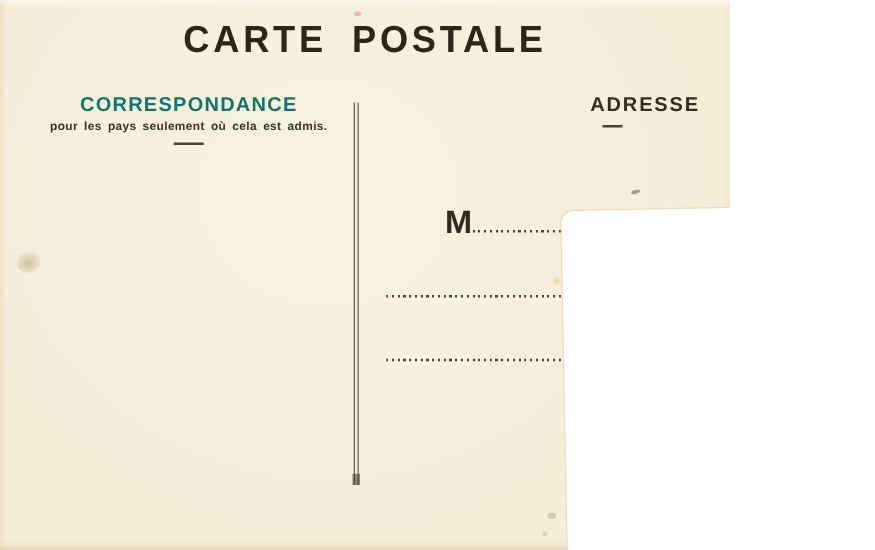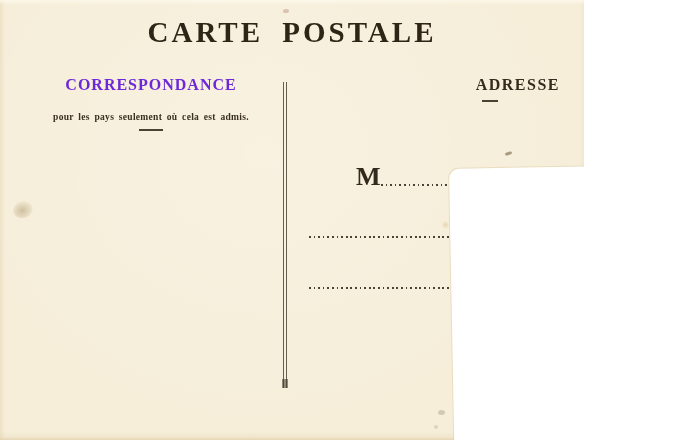--- a/index.html
+++ b/index.html
@@ -1,21 +1,21 @@
 <!DOCTYPE html>
 <html><head>
 <meta charset="utf-8">
 <style>
   html,body{margin:0;padding:0;background:#ffffff;}
   .postcard{
     position:relative;
     width:584px;height:440px;
     background:#f6eed9;
     overflow:hidden;
-    font-family:Liberation Serif, serif;
+    font-family:Liberation Sans, sans-serif;
     color:#352b1e;
   }
   
   .paper-shade{
     position:absolute;inset:0;pointer-events:none;
     background:
       radial-gradient(ellipse at 45% 35%, rgba(255,255,255,0.22), rgba(255,255,255,0) 70%),
       linear-gradient(to bottom, rgba(253,248,234,0.9) 0px, rgba(253,248,234,0) 5px),
       linear-gradient(to top, rgba(226,209,172,0.85) 0px, rgba(226,209,172,0.25) 3px, rgba(226,209,172,0) 9px),
       linear-gradient(to right, rgba(233,220,188,0.7) 0px, rgba(233,220,188,0) 5px),
@@ -29,24 +29,24 @@
     letter-spacing:3px;word-spacing:9px;
     color:#2f2517;
     transform:scaleY(1.04);
   }
 
   .corr-block{
     position:absolute;left:36px;top:76px;width:230px;
     text-align:center;
   }
   .corr-heading{
-    font-size:16px;font-weight:700;letter-spacing:1px;color:#6d28d9;
+    font-size:16px;font-weight:700;letter-spacing:1px;color:#0f766e;
   }
   .corr-note{
-    margin-top:18px;
+    margin-top:2px;
     font-size:9.5px;font-weight:700;letter-spacing:0.3px;word-spacing:2px;
     color:#3a2f21;
   }
   .corr-rule{
     margin:7px auto 0 auto;width:24px;height:2px;background:#4a4033;
   }
 
   .addr-block{
     position:absolute;left:420px;top:76px;width:140px;
     text-align:right;

